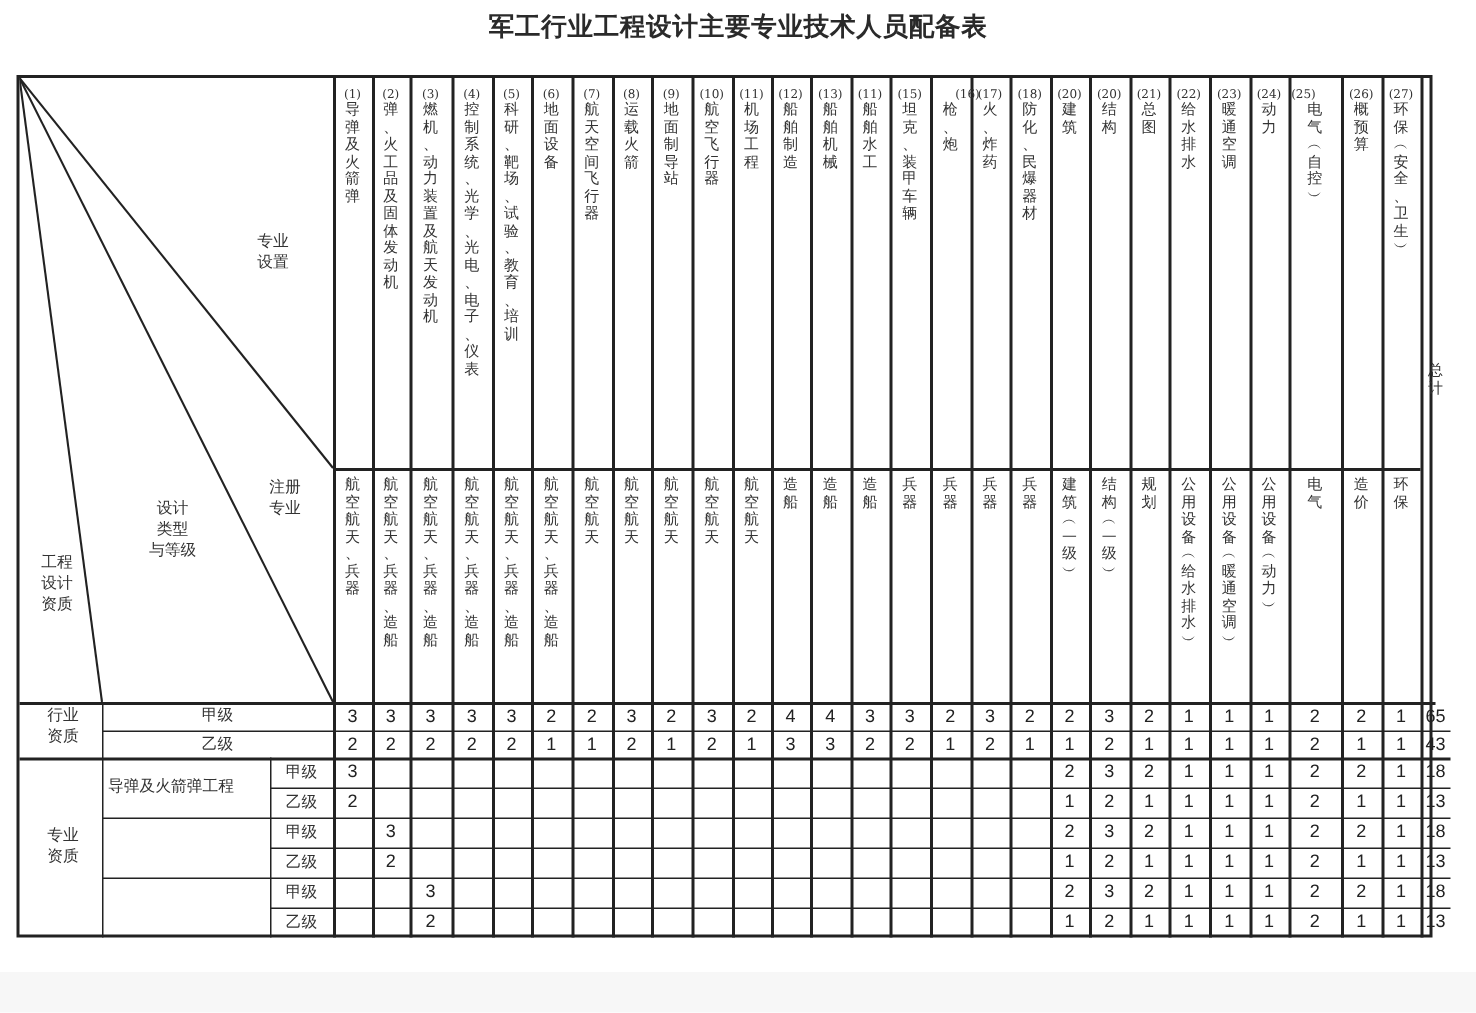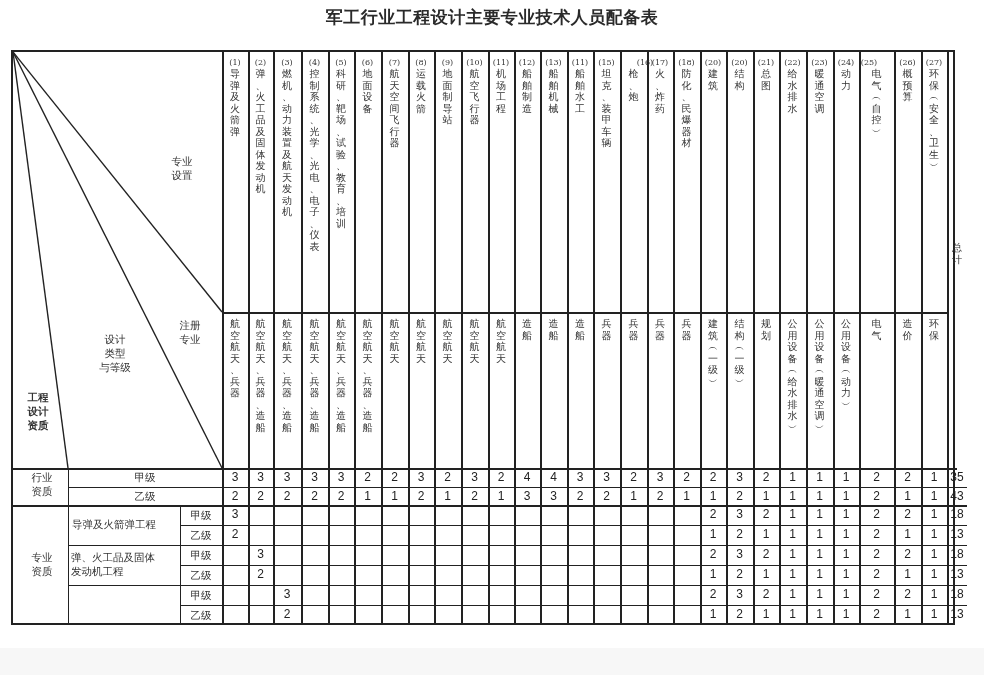--- a/index.html
+++ b/index.html
@@ -75,21 +75,21 @@
     </div>
     <div class="lbl" style="left: 157px; top: 266px; width: 40px;">
       <div>注册</div>
       <div>专业</div>
     </div>
     <div class="lbl" style="left: 77px; top: 280px; width: 50px;">
       <div>设计</div>
       <div>类型</div>
       <div>与等级</div>
     </div>
-    <div class="lbl" style="left: 5px; top: 338px; width: 40px; font-weight: bold;">
+    <div class="lbl" style="left: 5px; top: 316px; width: 40px;">
       <div>工程</div>
       <div>设计</div>
       <div>资质</div>
     </div>
     <div class="vt" style="left: 209px; top: 5px; width: 26px; font-size: 8px;">(1)</div>
     <div class="vt" style="left: 209px; top: 16px; width: 26px;">
       <span>导</span>
       <span>弹</span>
       <span>及</span>
       <span>火</span>
@@ -530,24 +530,20 @@
       <div>资质</div>
     </div>
     <div class="lbl" style="left: 55px; top: 418px; width: 154px;">
       <div>甲级</div>
     </div>
     <div class="lbl" style="left: 55px; top: 437px; width: 154px;">
       <div>乙级</div>
     </div>
     <div class="lbl" style="left: 55px; top: 465px; width: 112px; text-align: left; padding-left: 4px;">
       <div>导弹及火箭弹工程</div>
-    </div>
-    <div class="lbl" style="left: 55px; top: 498px; width: 112px; text-align: left; padding-left: 3px;">
-      <div>弹、火工品及固体</div>
-      <div>发动机工程</div>
     </div>
     <div class="lbl" style="left: 167px; top: 456px; width: 42px;">
       <div>甲级</div>
     </div>
     <div class="lbl" style="left: 167px; top: 476px; width: 42px;">
       <div>乙级</div>
     </div>
     <div class="lbl" style="left: 167px; top: 496px; width: 42px;">
       <div>甲级</div>
     </div>
@@ -580,21 +576,21 @@
     <div class="num" style="left: 660px; top: 418px; width: 27px;">2</div>
     <div class="num" style="left: 687px; top: 418px; width: 26px;">2</div>
     <div class="num" style="left: 713px; top: 418px; width: 27px;">3</div>
     <div class="num" style="left: 740px; top: 418px; width: 26px;">2</div>
     <div class="num" style="left: 766px; top: 418px; width: 27px;">1</div>
     <div class="num" style="left: 793px; top: 418px; width: 27px;">1</div>
     <div class="num" style="left: 820px; top: 418px; width: 26px;">1</div>
     <div class="num" style="left: 846px; top: 418px; width: 35px;">2</div>
     <div class="num" style="left: 881px; top: 418px; width: 27px;">2</div>
     <div class="num" style="left: 908px; top: 418px; width: 26px;">1</div>
-    <div class="num" style="left: 934px; top: 418px; width: 20px;">35</div>
+    <div class="num" style="left: 934px; top: 418px; width: 20px;">65</div>
     <div class="num" style="left: 209px; top: 437px; width: 26px;">2</div>
     <div class="num" style="left: 235px; top: 437px; width: 25px;">2</div>
     <div class="num" style="left: 260px; top: 437px; width: 28px;">2</div>
     <div class="num" style="left: 288px; top: 437px; width: 27px;">2</div>
     <div class="num" style="left: 315px; top: 437px; width: 26px;">2</div>
     <div class="num" style="left: 341px; top: 437px; width: 27px;">1</div>
     <div class="num" style="left: 368px; top: 437px; width: 27px;">1</div>
     <div class="num" style="left: 395px; top: 437px; width: 26px;">2</div>
     <div class="num" style="left: 421px; top: 437px; width: 27px;">1</div>
     <div class="num" style="left: 448px; top: 437px; width: 27px;">2</div>

